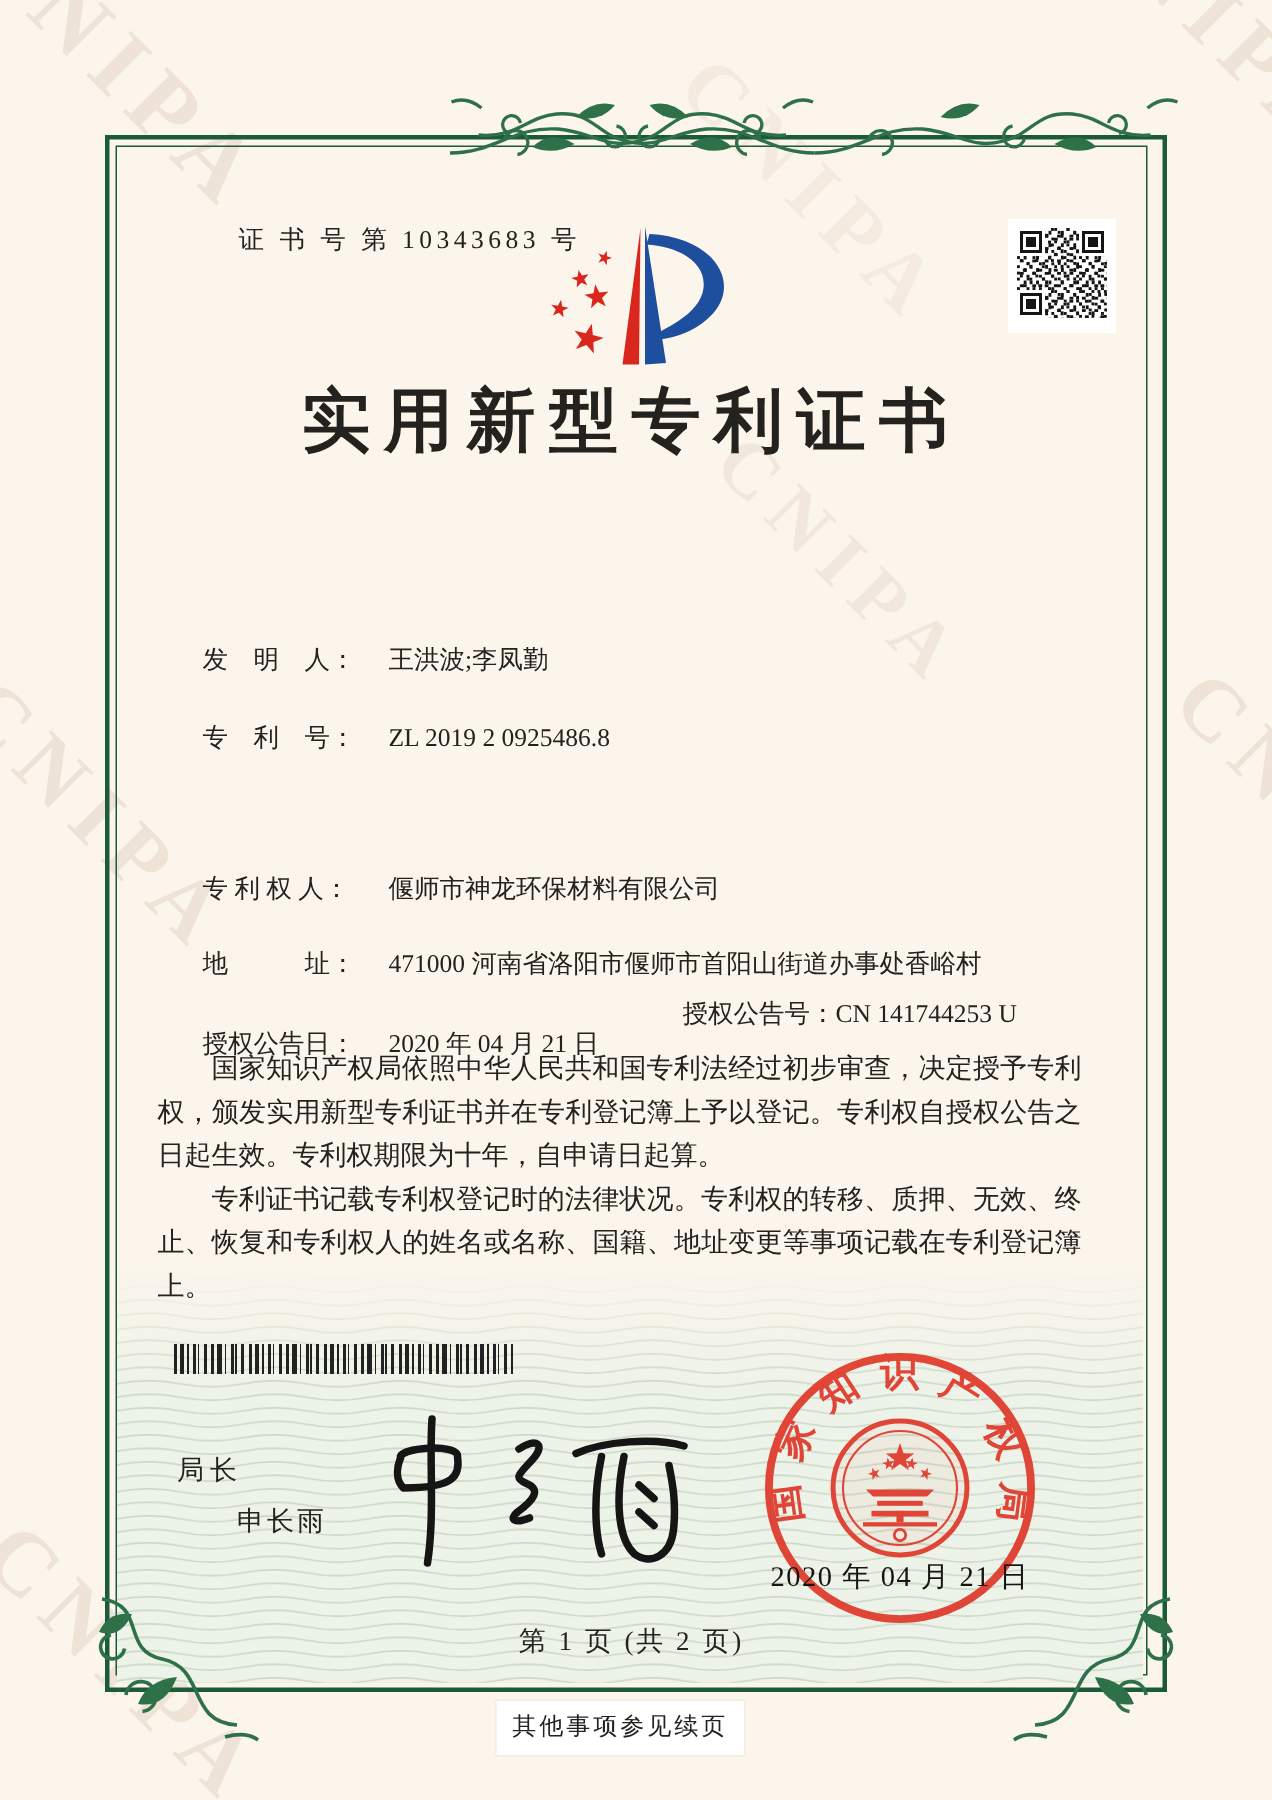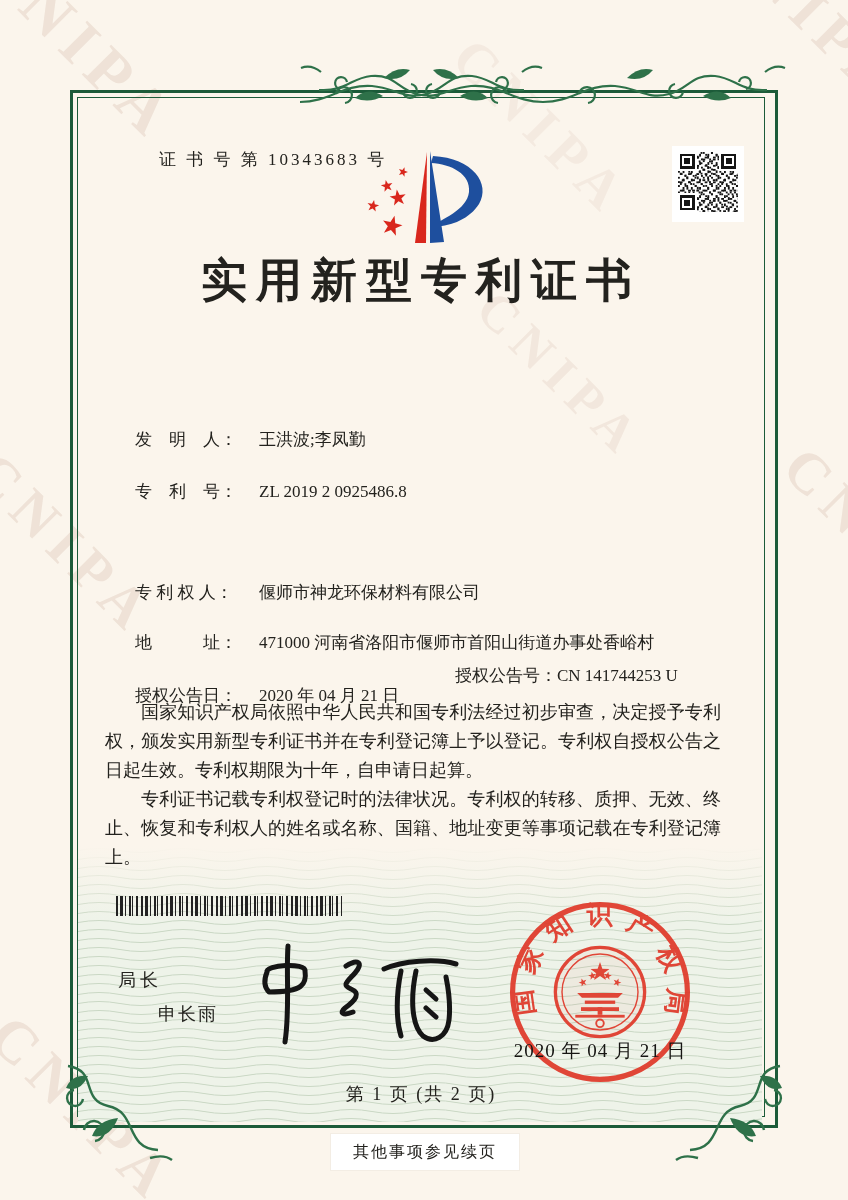--- a/index.html
+++ b/index.html
@@ -42,21 +42,21 @@
         #222 20px 22px,rgba(0,0,0,0) 22px 25px);}
   
   .signer-role{position:absolute;left:118px;top:968px;font-size:18px;letter-spacing:4px;}
   .signer-name{position:absolute;left:118px;top:1002px;font-size:18px;letter-spacing:2px;margin-left:40px;}
   
   .seal-date{position:absolute;left:500px;top:1038px;width:200px;text-align:center;
       font-size:19px;letter-spacing:1px;color:#161513;}
   
   .page-info{position:absolute;left:70px;top:1082px;width:702px;text-align:center;
       font-size:18px;letter-spacing:2px;}
-  .cont-note{position:absolute;left:331px;top:1134px;width:188px;height:36px;
+  .cont-note{position:absolute;left:331px;top:1134px;width:165px;height:36px;
       background:#ffffff;text-align:center;line-height:36px;font-size:16px;
       letter-spacing:2px;box-shadow:0 0 0 1px rgba(0,0,0,0.03);}
   .qr-box{position:absolute;left:672px;top:146px;width:72px;height:76px;background:#ffffff;}
 </style>
 </head>
 <body>
 
 <div class="page">
 
   <div class="wm" style="left:-45px;top:5px;font-size:64px;">CNIPA</div>

